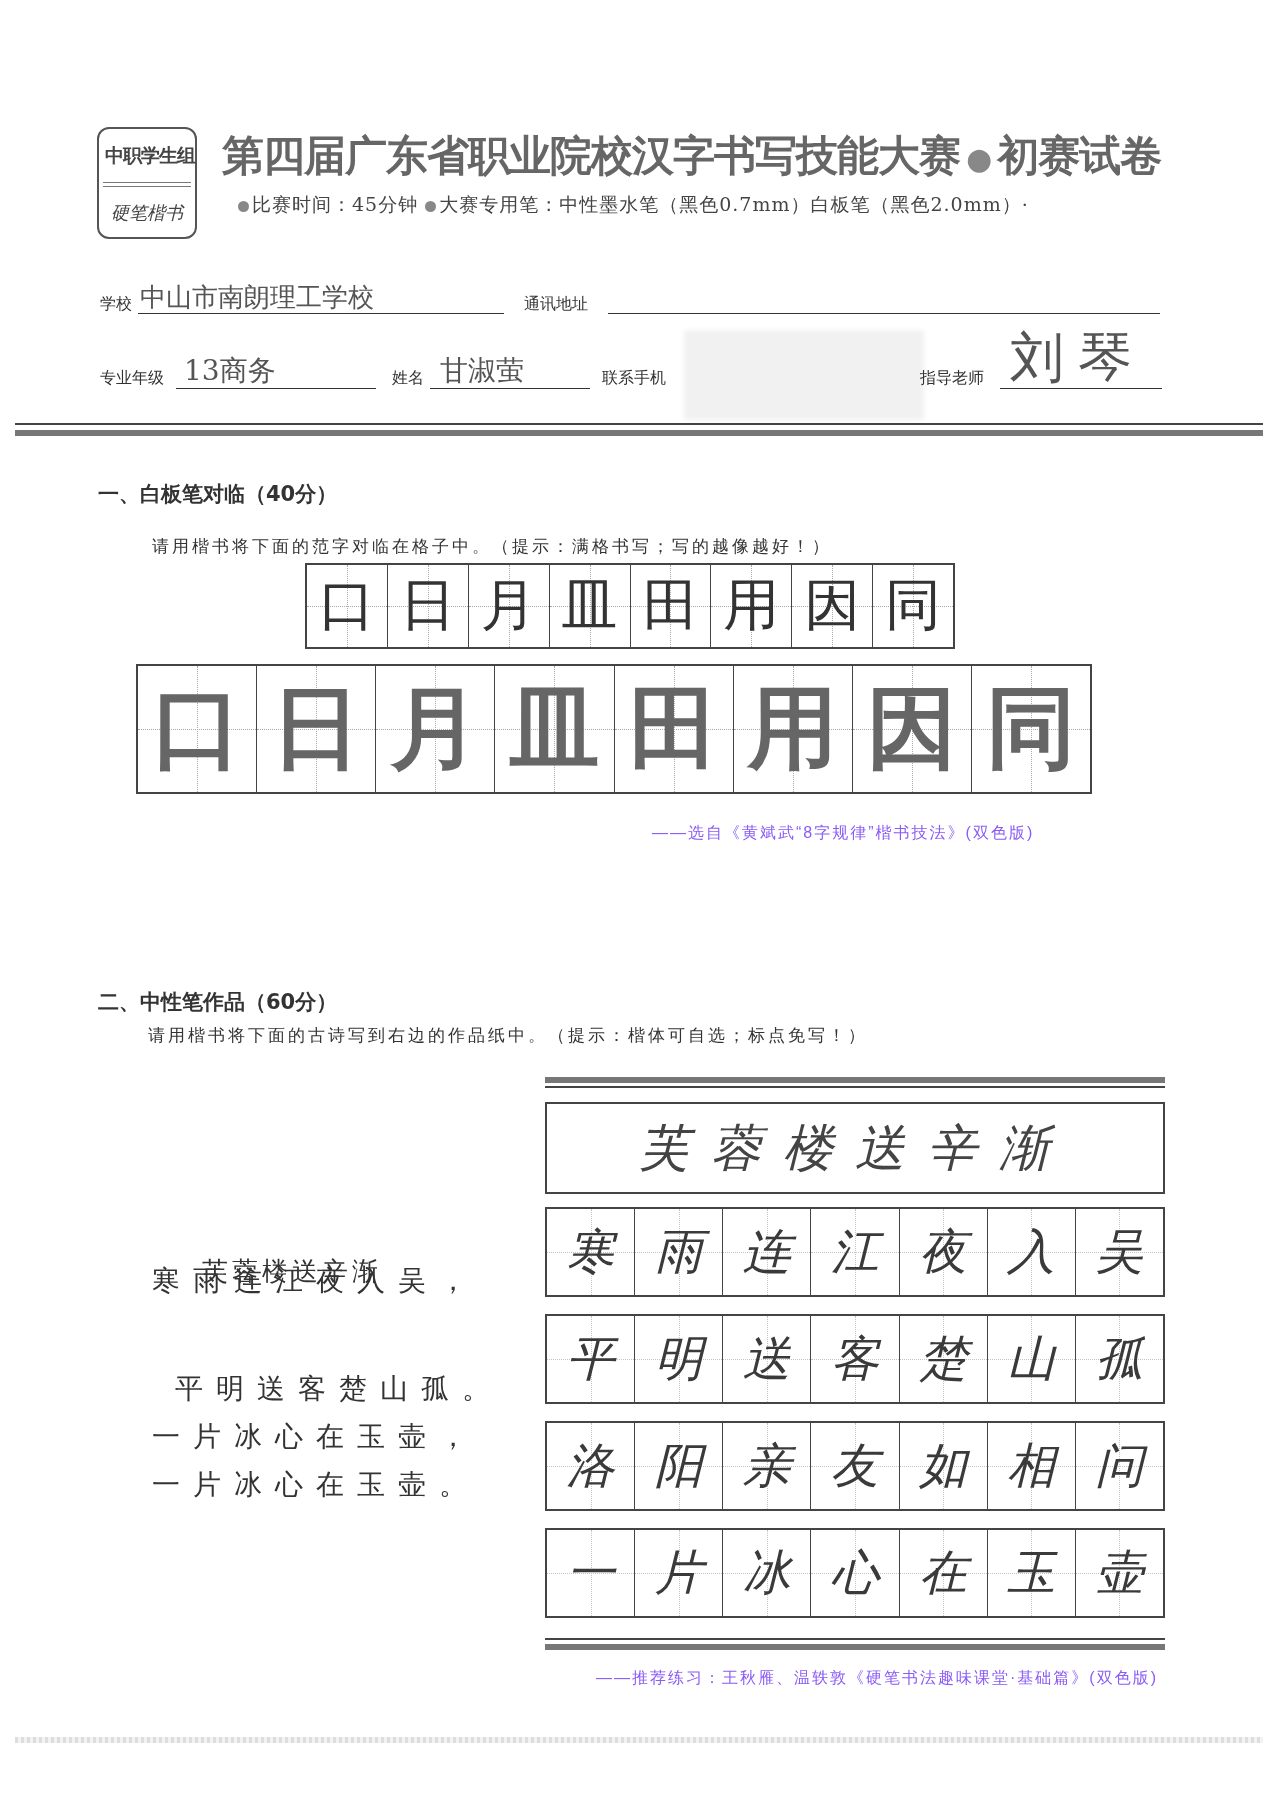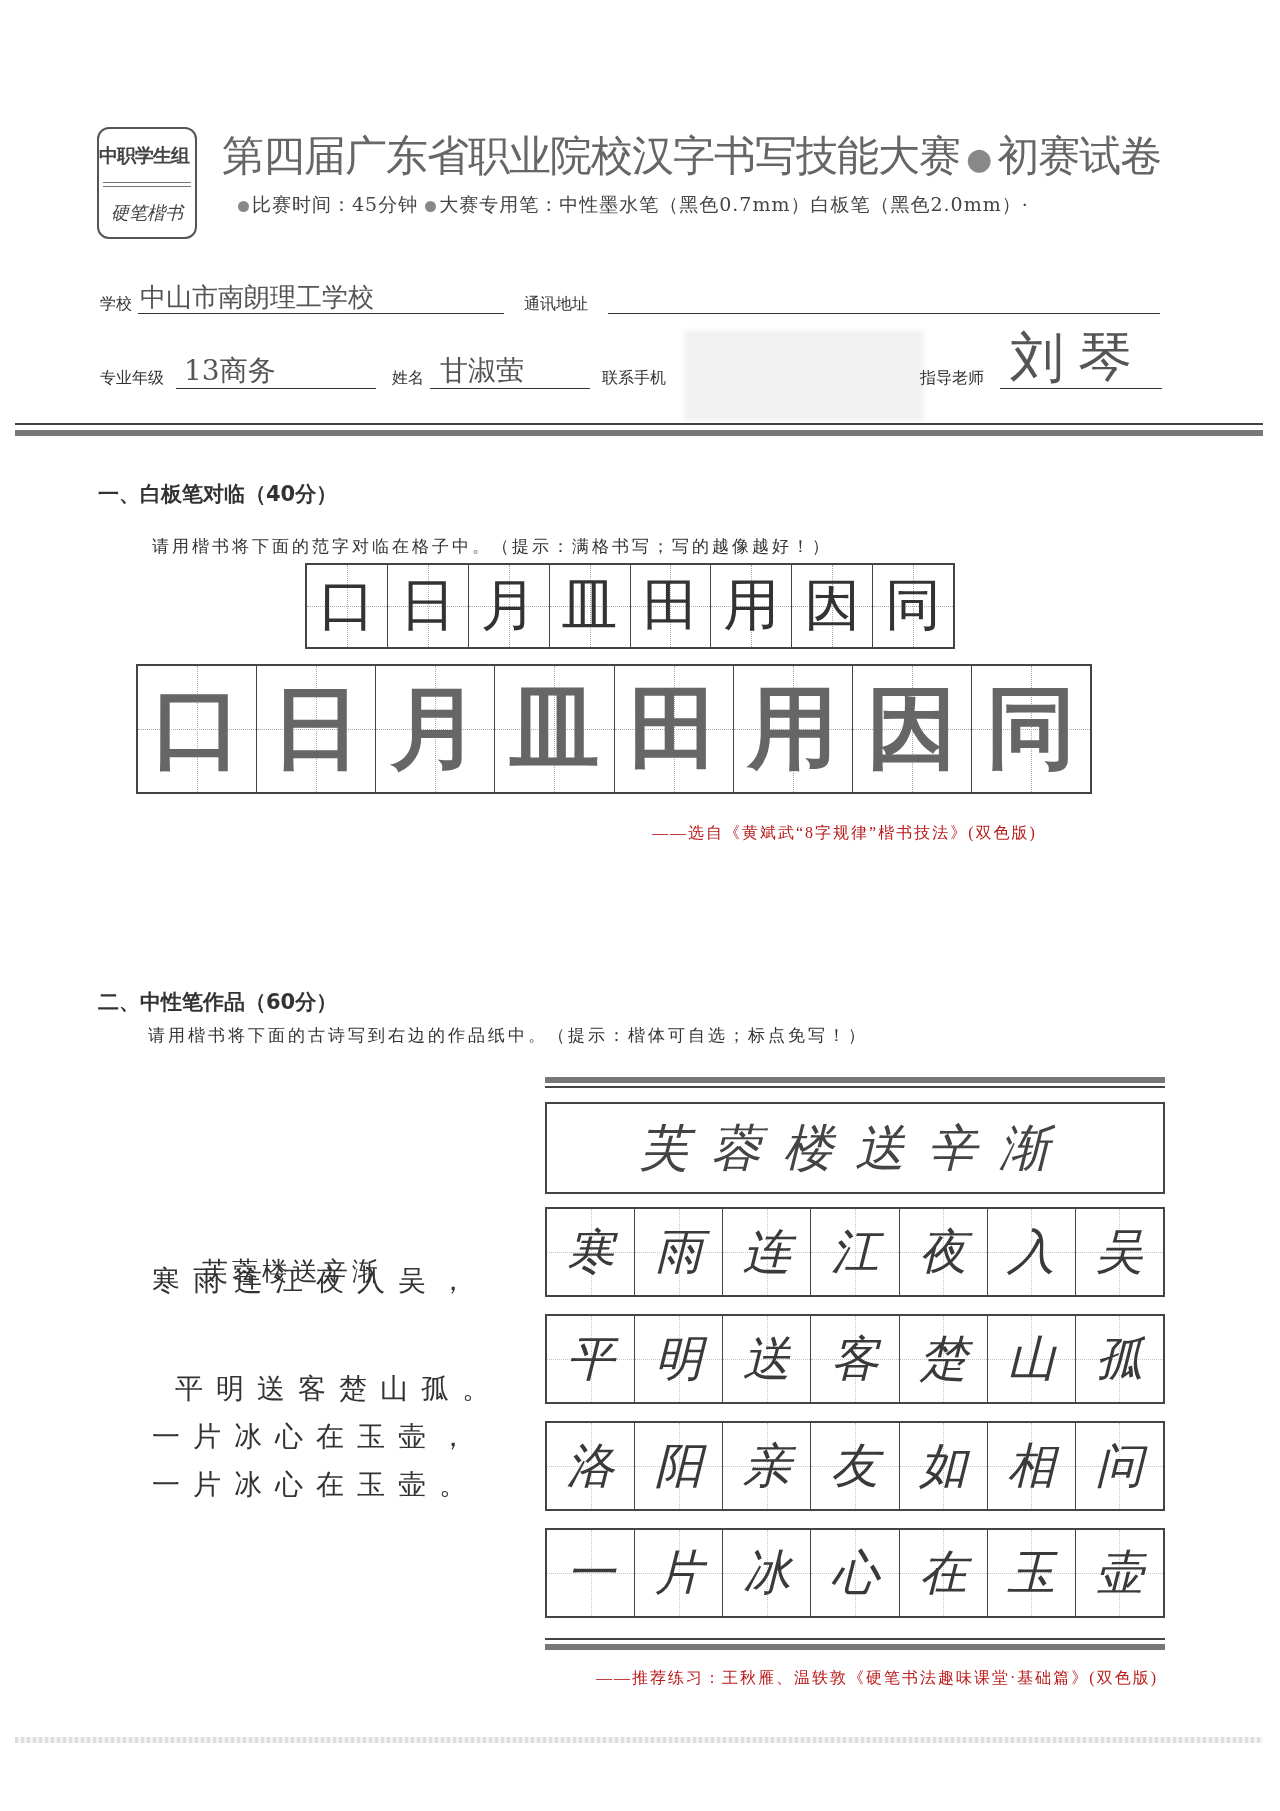--- a/index.html
+++ b/index.html
@@ -7,28 +7,28 @@
     width: 1280px; height: 1811px; position: relative; overflow: hidden;
     background: #ffffff; color: #2b2b2b;
     font-family: "DejaVu Sans", "Liberation Sans", sans-serif;
   }
   .abs { position: absolute; }
   
   .badge {
     left: 97px; top: 127px; width: 100px; height: 112px;
     border: 2px solid #555; border-radius: 12px; box-sizing: border-box;
   }
-  .badge .top { position: absolute; left: 0; right: 0; top: 14px; text-align: left;
+  .badge .top { position: absolute; left: 0; right: 0; top: 14px; text-align: right;
     font-size: 19px; font-weight: bold; color: #444; letter-spacing: -1px; }
   .badge .sep1 { position: absolute; left: 4px; right: 4px; top: 53px; border-top: 1px solid #777; }
   .badge .sep2 { position: absolute; left: 4px; right: 4px; top: 57px; border-top: 1px solid #777; }
   .badge .bot { position: absolute; left: 0; right: 0; top: 72px; text-align: center;
     font-size: 18px; font-style: italic; color: #444; font-family: "DejaVu Serif", serif; }
   .title {
-    left: 222px; top: 128px; font-size: 42px; font-weight: normal; color: #666;
+    left: 222px; top: 128px; font-size: 42px; font-weight: bold; color: #666;
     letter-spacing: -1px; white-space: nowrap;
   }
   .title .dot { color: #888; font-size: 30px; vertical-align: middle; margin: 0 6px; }
   .subtitle {
     left: 238px; top: 192px; font-size: 19px; color: #444; white-space: nowrap;
     font-family: "DejaVu Serif", serif; letter-spacing: 1px;
   }
   .subtitle .bullet { display: inline-block; width: 11px; height: 11px; border-radius: 50%;
     background: #888; margin-right: 3px; vertical-align: middle; }
   
@@ -48,22 +48,22 @@
   .cell { position: relative; flex: 1; border-right: 1.5px solid #444; box-sizing: border-box;
     display: flex; align-items: center; justify-content: center; }
   .cell:last-child { border-right: none; }
   .cell::before { content: ""; position: absolute; left: 50%; top: 0; bottom: 0;
     border-left: 1.5px dotted #aaa; }
   .cell::after { content: ""; position: absolute; top: 50%; left: 0; right: 0;
     border-top: 1.5px dotted #aaa; }
   .cell span { position: relative; z-index: 1; }
   .small-grid .cell span { font-size: 56px; color: #333; font-family: "DejaVu Serif", serif; }
   .big-grid .cell span { font-size: 90px; color: #666; font-weight: bold; font-family: "DejaVu Sans", sans-serif; }
-  .source { font-size: 16px; color: #b91c1c; white-space: nowrap; letter-spacing: 2px;
-    font-family: Liberation Serif, serif; }
+  .source { font-size: 16px; color: #8b5cf6; white-space: nowrap; letter-spacing: 2px;
+    font-family: Liberation Sans, sans-serif; }
   
   .poem-title { font-size: 26px; letter-spacing: 4px; color: #333; font-family: "DejaVu Serif", serif; white-space: nowrap; }
   .poem-line { font-size: 28px; letter-spacing: 13px; color: #333; font-family: "DejaVu Serif", serif; white-space: nowrap; }
   
   .work-title-box { border: 2px solid #444; box-sizing: border-box;
     display: flex; align-items: center; justify-content: center; }
   .work-title-box span { font-size: 50px; letter-spacing: 22px; color: #444; font-family: "DejaVu Serif", serif; font-style: italic; }
   .work-grid .cell span { font-size: 48px; color: #3a3a3a; font-family: "DejaVu Serif", serif; font-style: italic; }
   .work-grid .cell::before, .work-grid .cell::after { border-color: #c4c4c4; }
   .scan-noise { background: repeating-linear-gradient(90deg, #ddd 0 3px, #f3f3f3 3px 6px); height: 6px; }

